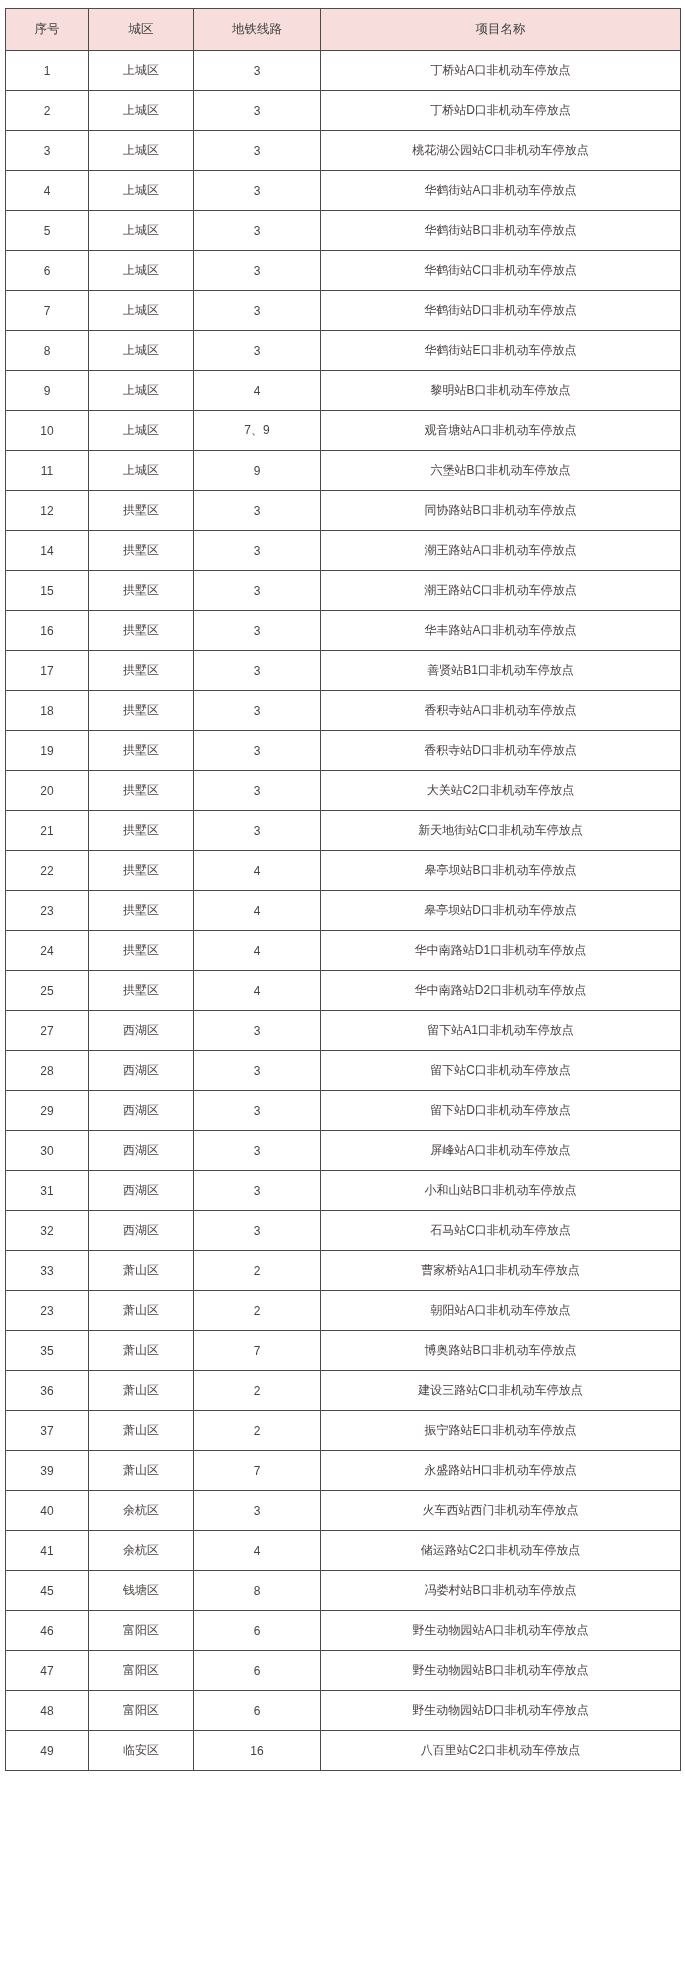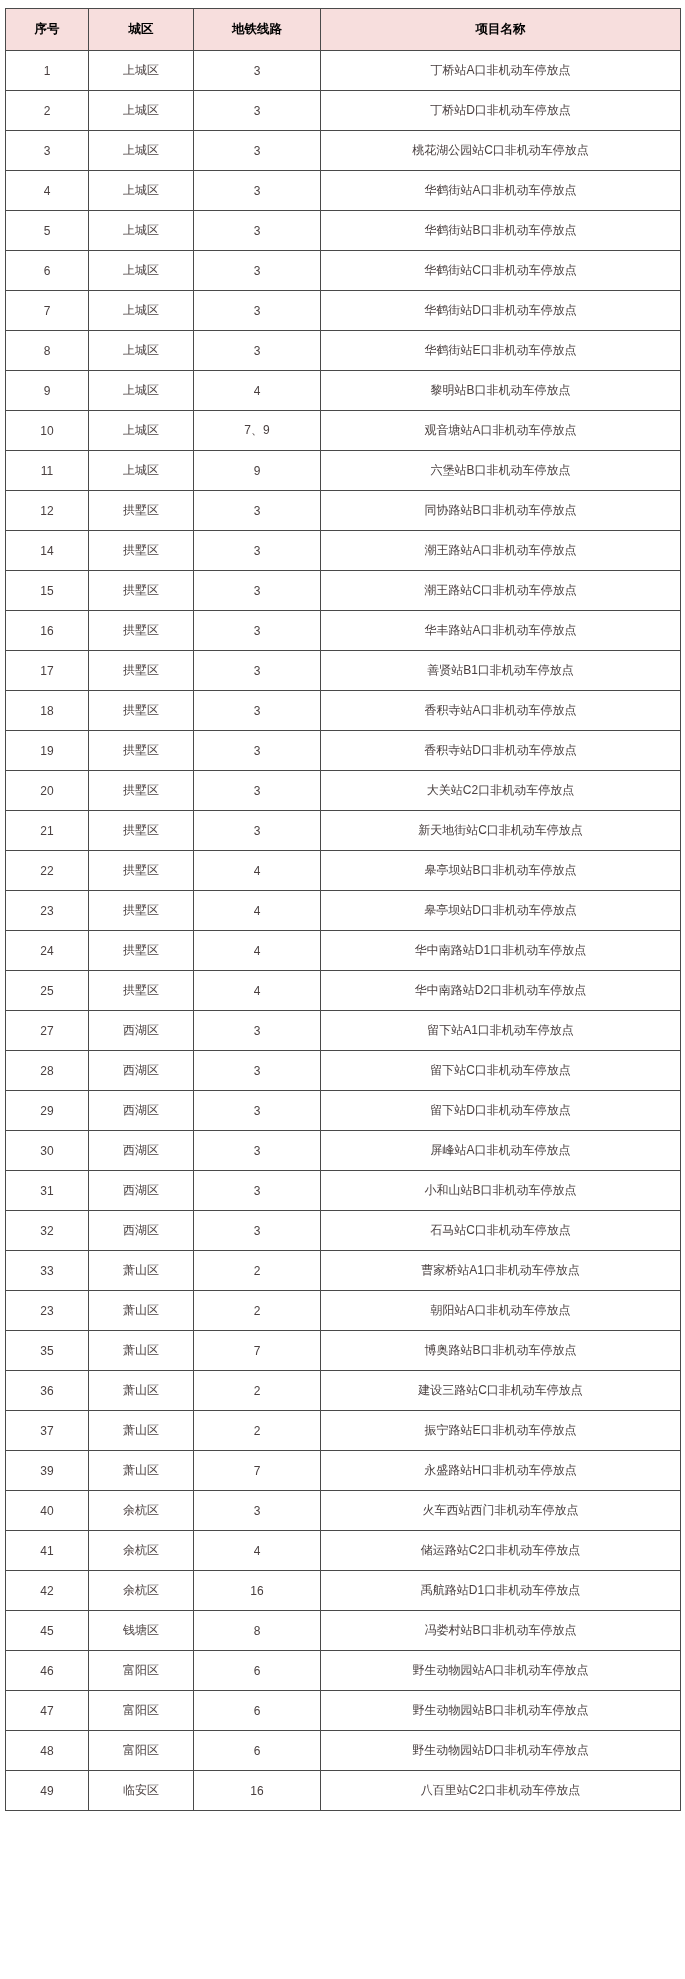--- a/index.html
+++ b/index.html
@@ -23,22 +23,22 @@
   table.metro th,
   table.metro td {
     border: 1px solid #4a4a4a;
     text-align: center;
     vertical-align: middle;
     overflow: hidden;
     white-space: nowrap;
   }
   table.metro th {
     background: #f7dedd;
-    color: #000000;
-    font-weight: bold;
+    color: #404040;
+    font-weight: normal;
     font-size: 12.5px;
     height: 39px;
     margin-top: 14px;
   }
   table.metro td {
     background: #ffffff;
     color: #4a4040;
     font-size: 12px;
     height: 37px;
   }
@@ -289,26 +289,20 @@
           <td>3</td>
           <td>火车西站西门非机动车停放点</td>
         </tr>
         <tr>
           <td>41</td>
           <td>余杭区</td>
           <td>4</td>
           <td>储运路站C2口非机动车停放点</td>
         </tr>
         <tr>
-          <td>42</td>
-          <td>余杭区</td>
-          <td>16</td>
-          <td>禹航路站D1口非机动车停放点</td>
-        </tr>
-        <tr>
           <td>45</td>
           <td>钱塘区</td>
           <td>8</td>
           <td>冯娄村站B口非机动车停放点</td>
         </tr>
         <tr>
           <td>46</td>
           <td>富阳区</td>
           <td>6</td>
           <td>野生动物园站A口非机动车停放点</td>

